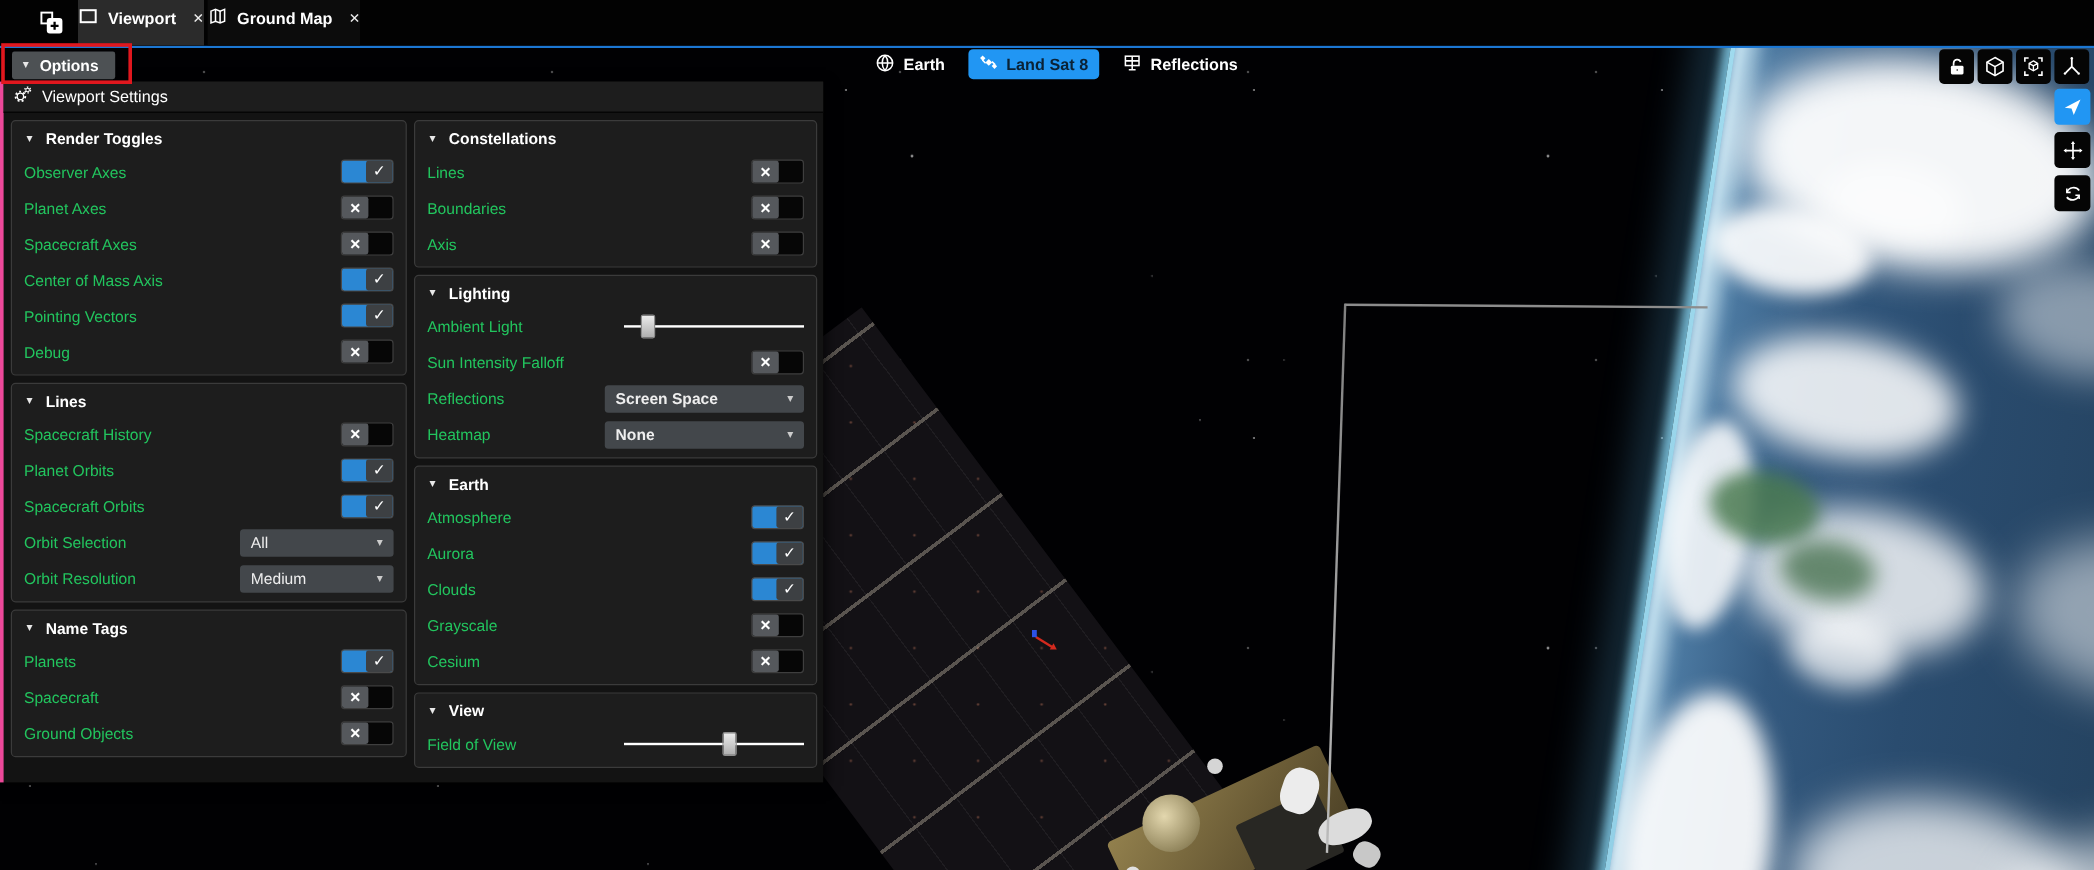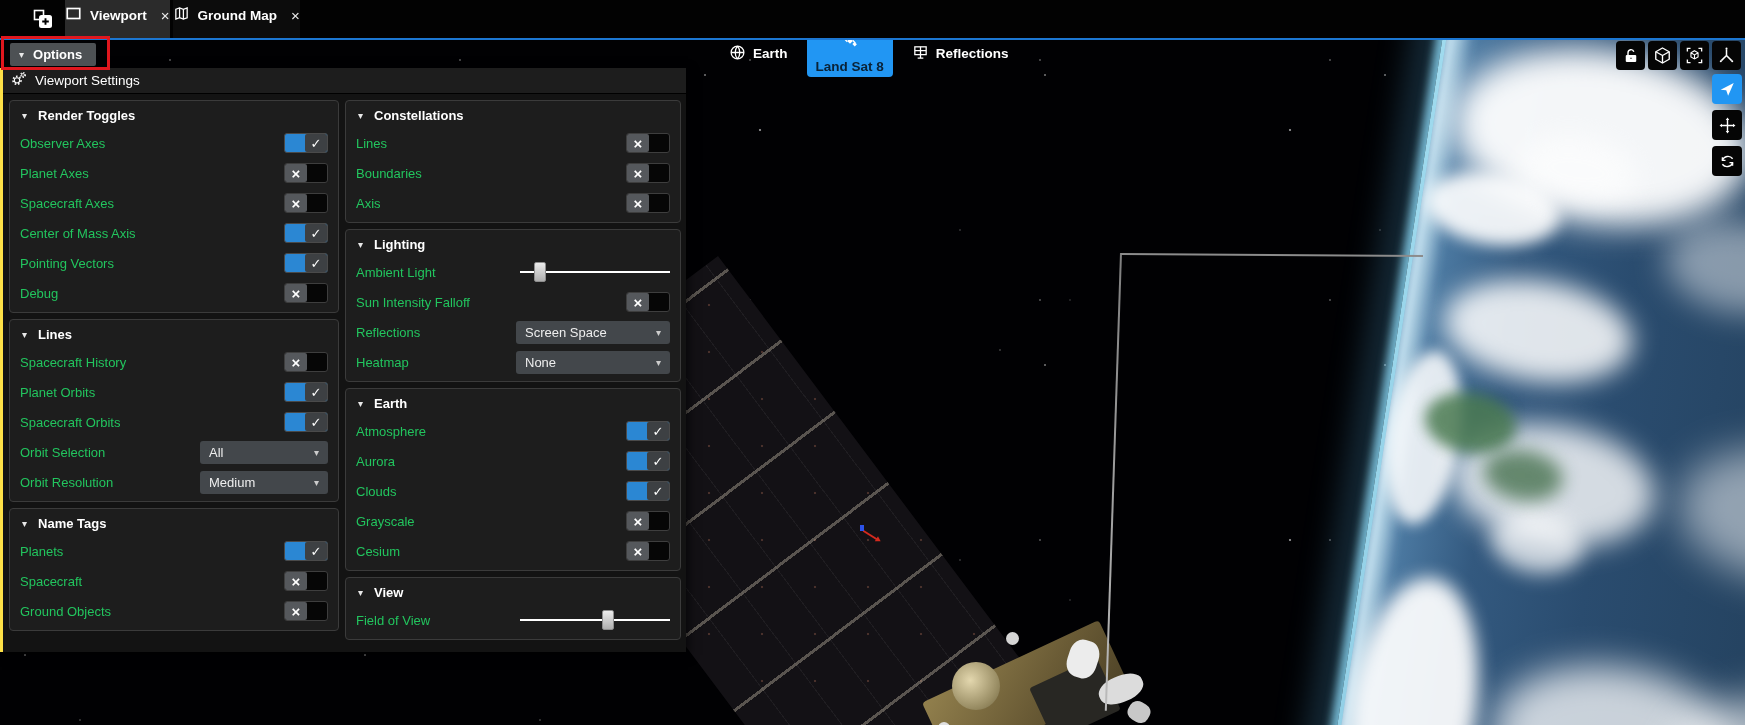--- a/index.html
+++ b/index.html
@@ -100,34 +100,34 @@
   .mk-arrow { position:absolute; left:862px; top:494px; width:16px; height:2px; background:#d42a1e; transform:rotate(32deg); }
   .mk-tip { position:absolute; left:876px; top:497px; width:0; height:0; border-left:5px solid #d42a1e;
     border-top:3px solid transparent; border-bottom:3px solid transparent; transform:rotate(32deg); }
   .mk-dot { position:absolute; left:860px; top:485px; width:4px; height:6px; background:#2c52e8; }
 
   
   .scene-toolbar { position:absolute; top:40px; left:720px; height:27px; display:flex;
     align-items:center; gap:10px; z-index:15; }
   .scene-btn { display:flex; align-items:center; gap:7px; color:#fff; font-size:13.5px;
     font-weight:700; padding:3px 9px; border-radius:4px; background:transparent; }
-  .scene-btn.selected { background:#2196f3; color:#0a2236;flex-direction:column; }
+  .scene-btn.selected { background:#2196f3; color:#0a2236; }
   .scene-btn svg { flex:0 0 auto; }
 
   
   .vc-top { position:absolute; top:41px; left:1616px; display:flex; gap:3px; z-index:15; }
   .vc-side { position:absolute; top:74px; left:1712px; display:flex; flex-direction:column; gap:6px; z-index:15; }
   .vc-btn { width:29px; height:29px; background:#050505; border-radius:4px; display:flex;
     align-items:center; justify-content:center; }
   .vc-side .vc-btn { width:30px; height:30px; }
   .vc-btn.selected { background:#2196f3; }
 
   
   .settings-panel { position:absolute; left:0; top:68px; width:686px; background:#131313;
-    border-left:3px solid #fde047; z-index:10; box-shadow:2px 3px 10px rgba(0,0,0,.7); }
+    border-left:3px solid #ec4899; z-index:10; box-shadow:2px 3px 10px rgba(0,0,0,.7); }
   .panel-title { height:26px; display:flex; align-items:center; gap:8px; padding:0 8px;
     color:#fff; font-size:13.5px; font-weight:400; background:#1d1d1d; border-bottom:1px solid #000; }
   .panel-cols { display:flex; gap:6px; padding:6px; align-items:flex-start; }
   .panel-col { display:flex; flex-direction:column; }
   .col-left { flex:0 0 330px; }
   .col-right { flex:0 0 336px; }
   .section { background:#1d1d1d; border:1px solid #3b3b3b; border-radius:4px;
     padding:2px 8px 4px; margin-bottom:6px; }
   .sec-h { height:25px; display:flex; align-items:center; gap:11px; font-weight:700;
     font-size:13px; color:#fff; padding-left:4px; }
@@ -138,21 +138,21 @@
     border:1px solid #3e3e3e; flex:0 0 auto; }
   .toggle.on { background:#2b87d3; border-color:#4a4a4a; }
   .knob { position:absolute; top:0; width:22px; height:18px; display:flex; align-items:center;
     justify-content:center; color:#fff; border-radius:2px; font-size:13px; }
   .toggle.on .knob { right:0; background:#3d4043; }
   .toggle.off .knob { left:0; background:#55585c; font-size:15px; font-weight:700; }
 
   .select { height:23px; background:#43474b; border-radius:3px; display:flex; align-items:center;
     justify-content:space-between; padding:0 9px; color:#eee; font-size:13px; flex:0 0 auto; }
   .col-left .select { width:128px; }
-  .col-right .select { width:154px; }
+  .col-right .select { width:166px;font-weight:bold; }
   .select .sel-caret { font-size:10px; color:#ccc; }
 
   .slider { position:relative; width:150px; height:20px; flex:0 0 auto; }
   .slider .track { position:absolute; left:0; right:0; top:9px; height:2px; background:#fff; }
   .slider .thumb { position:absolute; top:0; width:12px; height:20px; border:1px solid #8d8d8d;
     background:linear-gradient(180deg,#ececec,#aeaeae); border-radius:2px; }
 </style>
 </head>
 <body>
 

